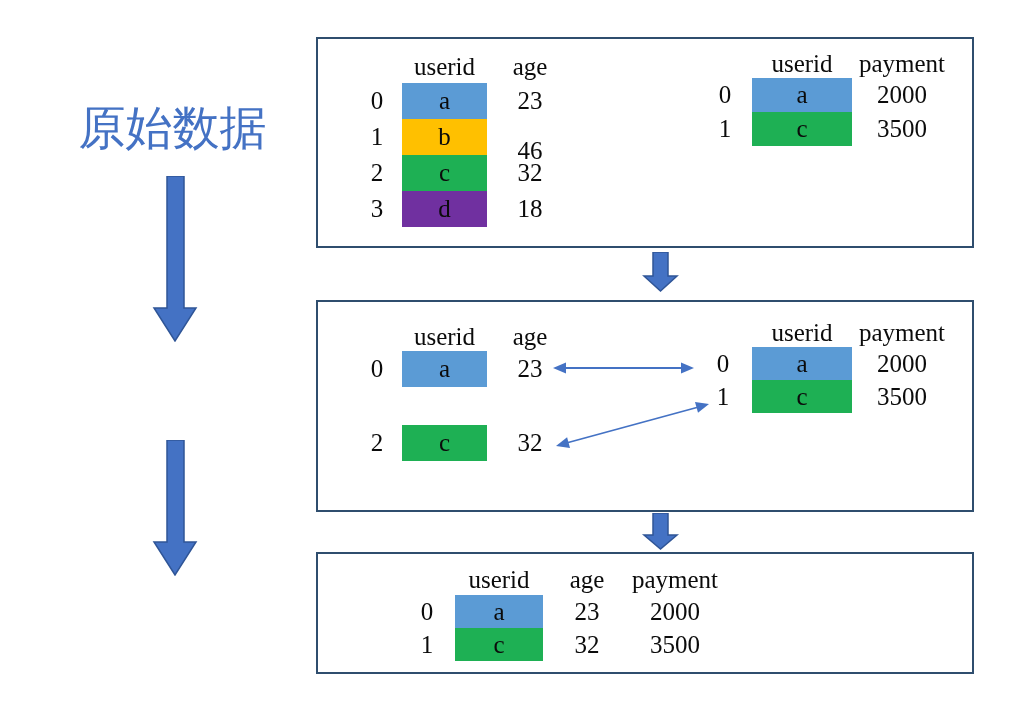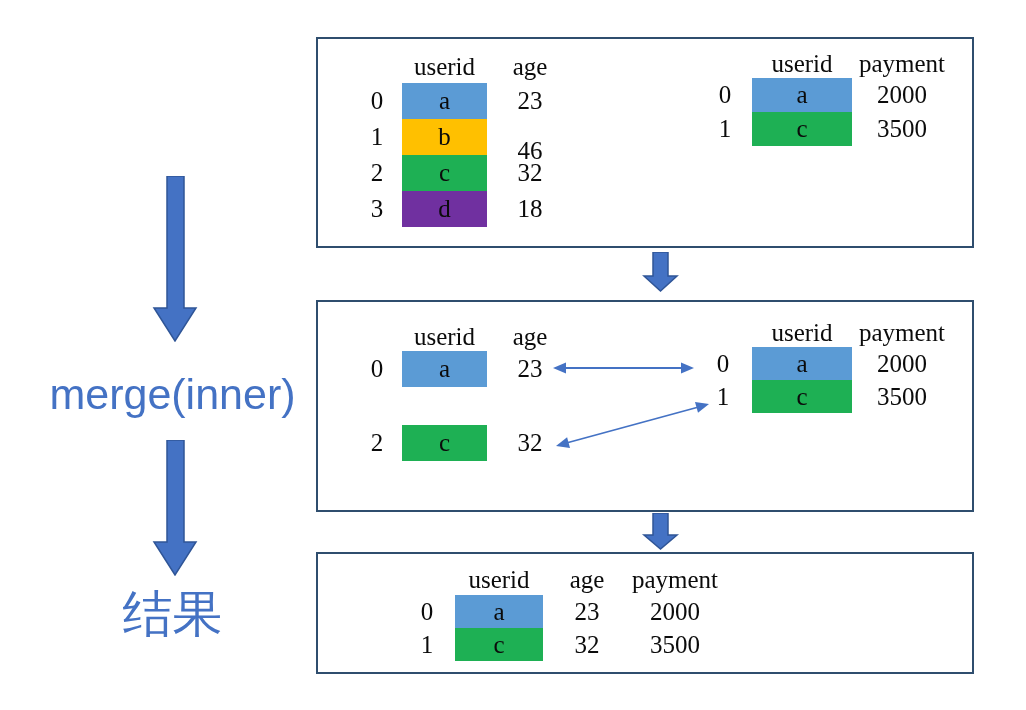--- a/index.html
+++ b/index.html
@@ -22,32 +22,31 @@
   .cell{
     position:absolute;text-align:center;color:#0b0b0b;font-size:25px;
   }
   svg{display:block;}
 </style>
 </head>
 <body>
 
 <div id="canvas">
 
+  <div class="cjk-label" style="left:20px;top:100px;width:305px;line-height:56px;font-size:47px;">原始数据</div>
 
   <svg class="abs" style="left:152px;top:176px;" width="46" height="166" viewBox="0 0 46 166">
     <polygon points="15,0 32,0 32,132 44,132 23,165 2,132 15,132" fill="#4472C4" stroke="#2F5597" stroke-width="1.5"></polygon>
   </svg>
 
-  <div class="cjk-label" style="left:10px;top:366px;width:325px;line-height:56px;font-size:43px;">merge(inner)</div>
 
   <svg class="abs" style="left:152px;top:440px;" width="46" height="136" viewBox="0 0 46 136">
     <polygon points="15,0 32,0 32,102 44,102 23,135 2,102 15,102" fill="#4472C4" stroke="#2F5597" stroke-width="1.5"></polygon>
   </svg>
 
-  <div class="cjk-label" style="left:20px;top:586px;width:305px;line-height:56px;font-size:50px;">结果</div>
 
   <svg class="abs" style="left:640px;top:252px;" width="41" height="40" viewBox="0 0 41 40">
     <polygon points="13,0 28,0 28,24 37,24 20.5,39 4,24 13,24" fill="#4472C4" stroke="#2F5597" stroke-width="1.5"></polygon>
   </svg>
   <svg class="abs" style="left:640px;top:513px;" width="41" height="37" viewBox="0 0 41 37">
     <polygon points="13,0 28,0 28,22 37,22 20.5,36 4,22 13,22" fill="#4472C4" stroke="#2F5597" stroke-width="1.5"></polygon>
   </svg>
 
   <div class="box" style="left:316px;top:37px;width:658px;height:211px;"></div>
 

